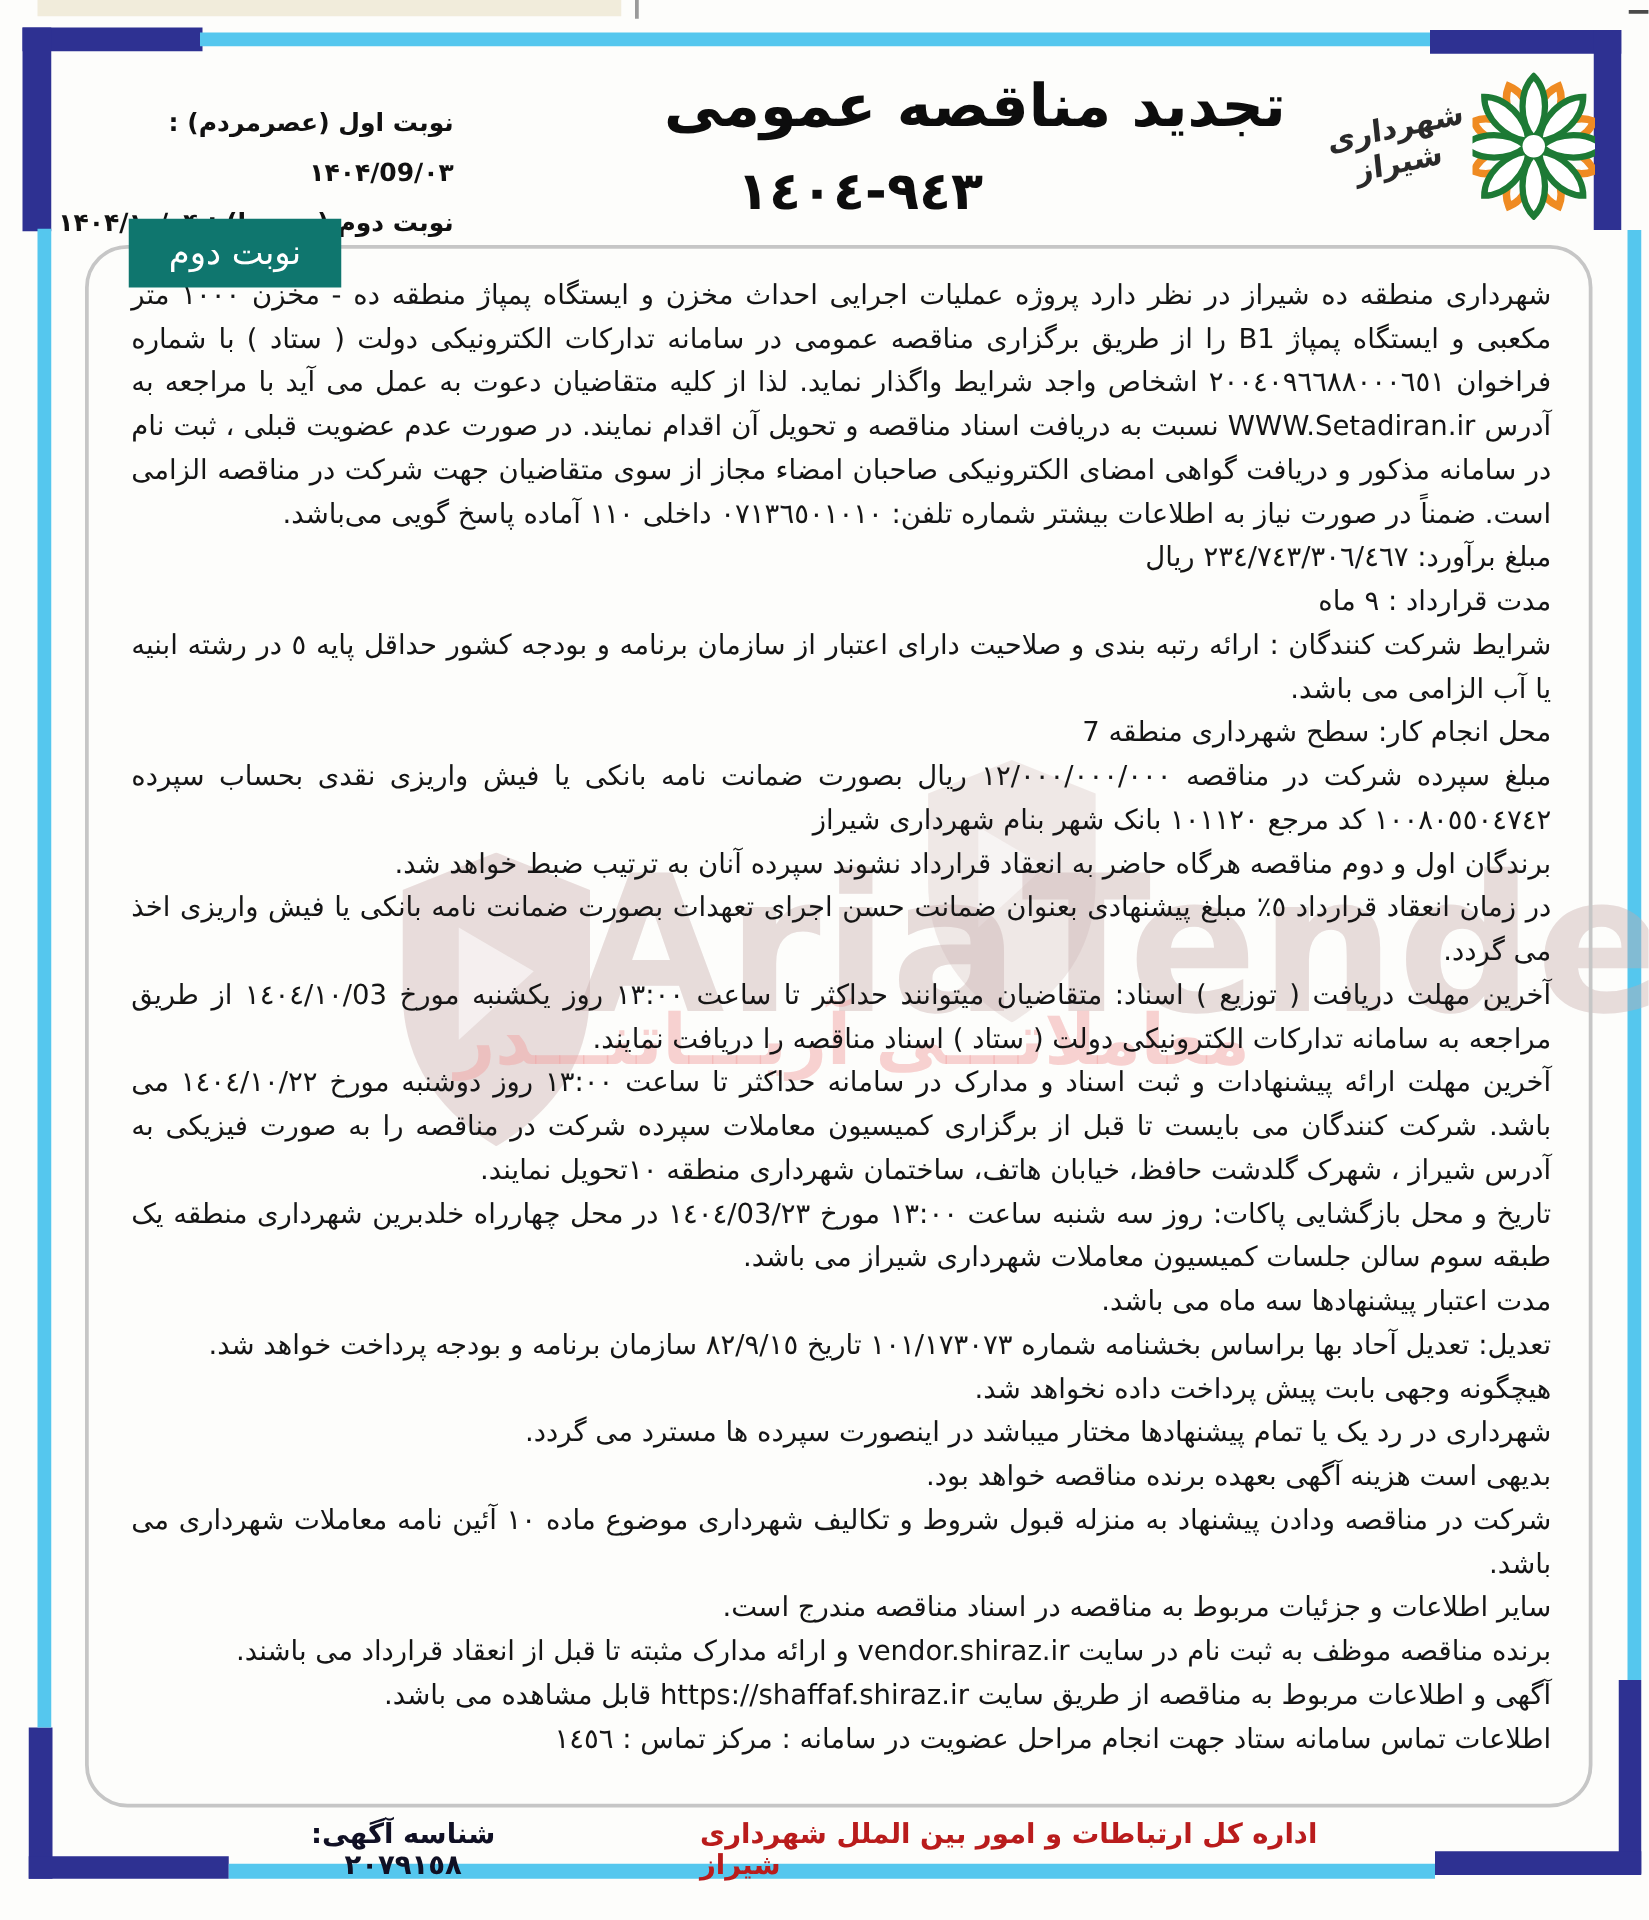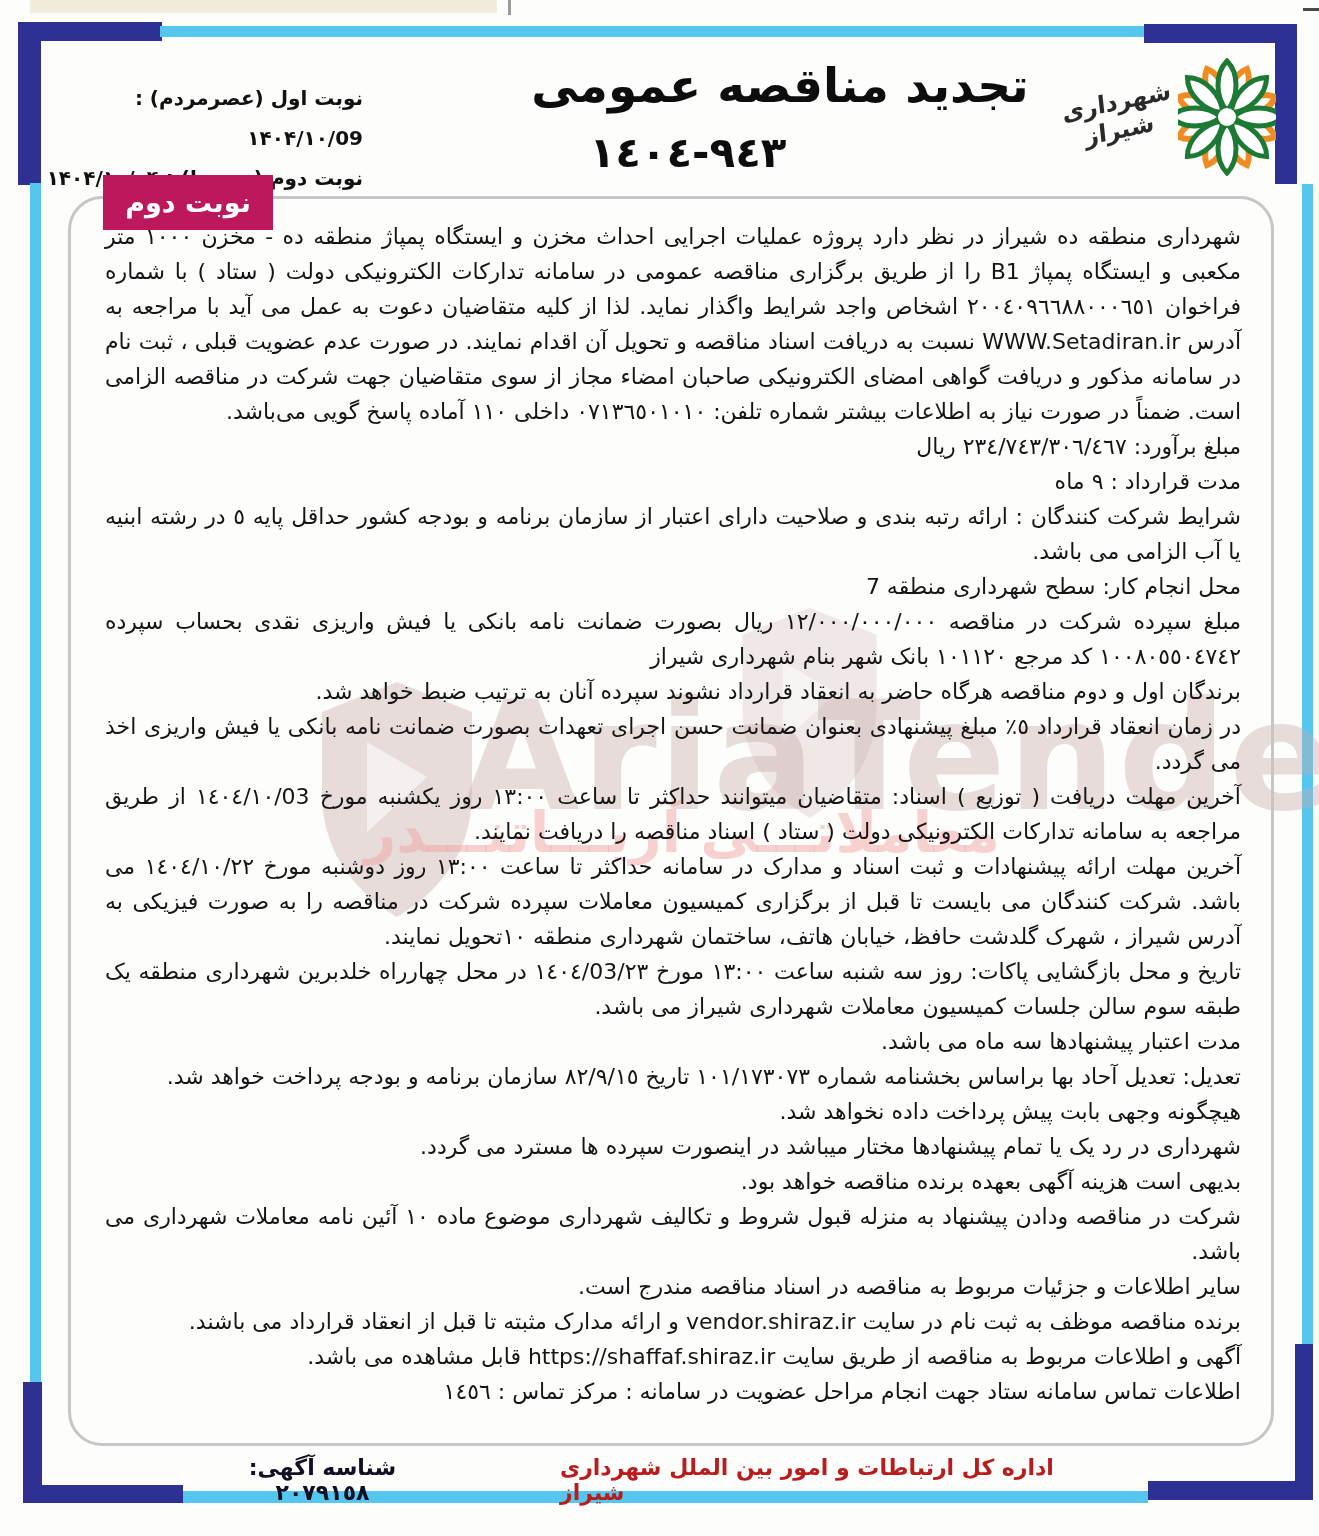--- a/index.html
+++ b/index.html
@@ -49,23 +49,23 @@
   .logo-wrap{position:absolute;left:1178px;top:58px;width:98px;height:118px;}
   .logo-calligraphy{
     position:absolute;left:1048px;top:88px;width:140px;
     direction:rtl;text-align:center;
     font-size:24px;font-weight:bold;color:#2a2a2a;
     transform:rotate(-12deg) skewX(-6deg);
   }
   
   .badge{
     position:absolute;left:103px;top:175px;width:170px;height:55px;
-    background:#be185d;color:#ffffff;
+    background:#0f766e;color:#ffffff;
     display:flex;align-items:center;justify-content:center;
-    font-size:27px;font-weight:bold;direction:rtl;z-index:4;
+    font-size:27px;font-weight:normal;direction:rtl;z-index:4;
   }
   
   .content-box{
     position:absolute;left:68px;top:196px;width:1206px;height:1250px;
     border:3px solid #c6c6c6;border-radius:34px;
     box-sizing:border-box;z-index:2;overflow:hidden;
   }
   .body-text{
     position:relative;z-index:2;
     padding:20px 30px 8px 34px;
@@ -116,21 +116,21 @@
   <div class="navy bl-v"></div>
   <div class="navy bl-h"></div>
   <div class="navy br-v"></div>
   <div class="navy br-h"></div>
   <div class="cyan cy-top"></div>
   <div class="cyan cy-left"></div>
   <div class="cyan cy-right"></div>
   <div class="cyan cy-bottom"></div>
 
   <div class="pub-dates">
-    <div>نوبت اول (عصرمردم) : ۱۴۰۴/۱۰/09</div>
+    <div>نوبت اول (عصرمردم) : ۱۴۰۴/09/۰۳</div>
     <div>نوبت دوم (روزنما) : ۱۴۰۴/۱۰/۰۴</div>
   </div>
 
   <div class="main-title">تجدید مناقصه عمومی</div>
   <div class="tender-no">٩٤٣-١٤٠٤</div>
 
   <div class="logo-wrap">
     <svg width="98" height="118" viewBox="0 0 98 118">
       <g transform="translate(49,59)">
 

